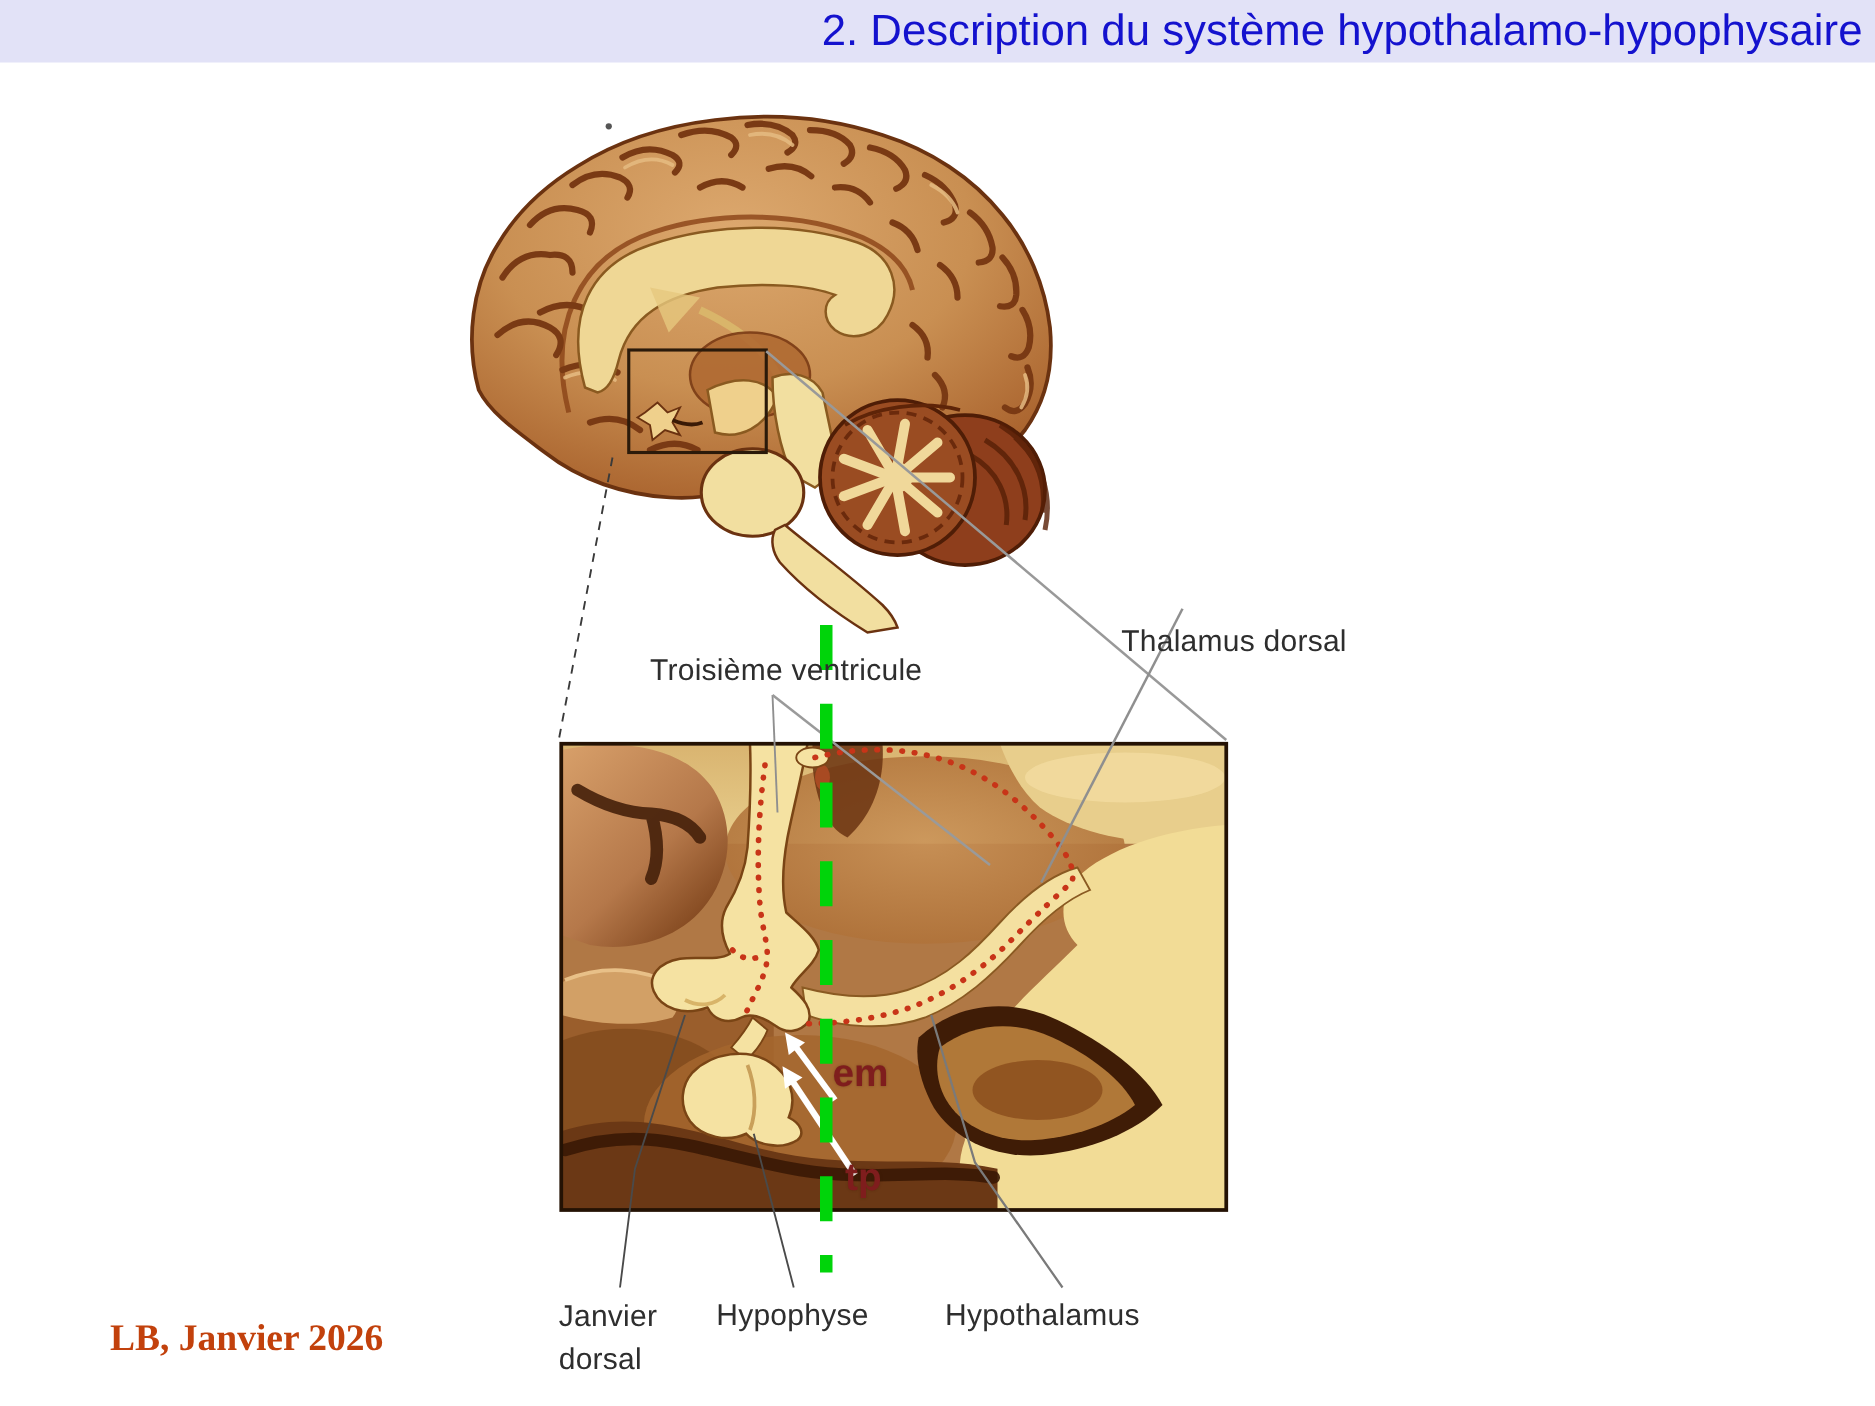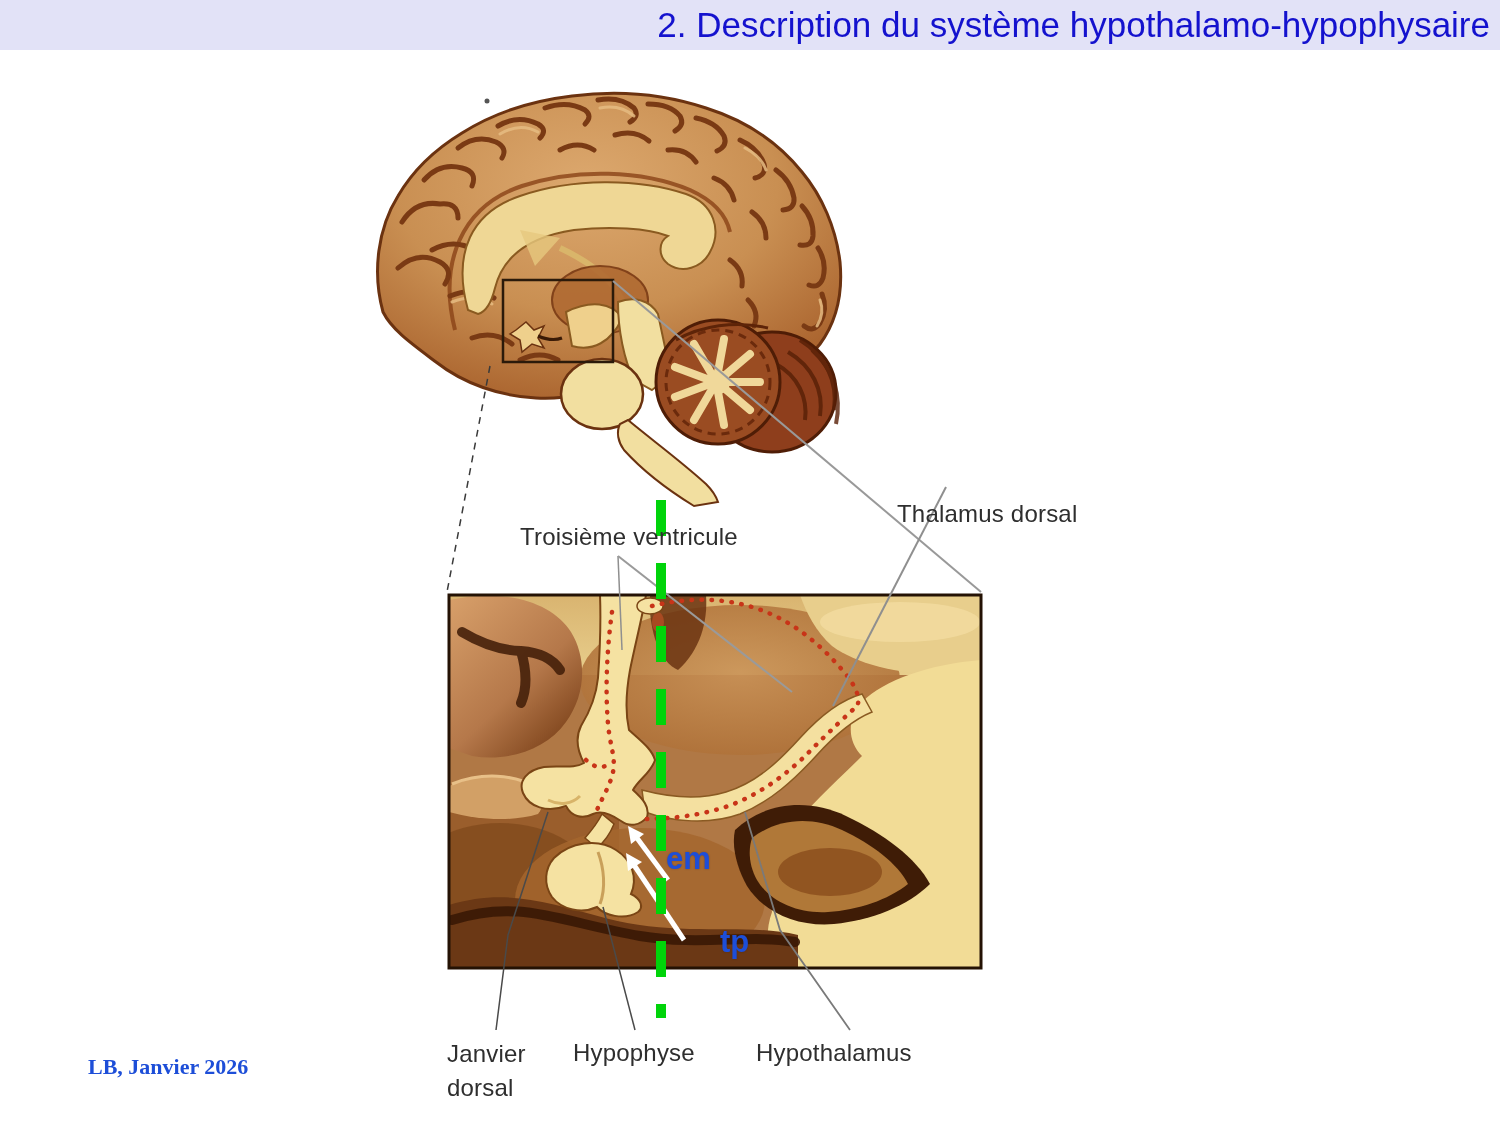--- a/index.html
+++ b/index.html
@@ -15,24 +15,24 @@
   .stage{position:absolute;left:0;top:0;width:1500px;height:1125px;}
   .header-bar{position:absolute;left:0;top:0;width:1500px;height:50px;
     background:var(--header_bg,#E2E2F7);}
   .slide-title{position:absolute;top:5px;right:10px;width:1480px;text-align:right;
     font-size:35px;line-height:40px;color:var(--title_blue,#1412CE);
     font-family:"Liberation Sans",sans-serif;letter-spacing:0px;}
   .figure-svg{position:absolute;left:0;top:0;width:1500px;height:1125px;}
   .anat-label{position:absolute;color:var(--label_dark,#2E2E2E);font-size:24px;
     line-height:30px;letter-spacing:0.2px;}
   .chiasma-label{line-height:34px;}
-  .white-label{position:absolute;color:#1d4ed8;font-weight:bold;font-size:31px;
+  .white-label{position:absolute;color:#7f1d1d;font-weight:bold;font-size:31px;
     line-height:31px;text-shadow:0 0 2px rgba(60,30,5,.35);}
   .footer-credit{position:absolute;left:88px;top:1054px;font-family:"Liberation Serif",serif;
-    font-weight:bold;font-size:22px;color:#1d4ed8;}
+    font-weight:bold;font-size:30px;color:#c2410c;}
   .green-dash{stroke:var(--midline_green,#00D40A);}
   .red-dots{stroke:var(--boundary_red,#C83418);}
 </style>
 </head>
 <body>
 
 <div class="stage">
 
   <div class="header-bar"></div>
   <div class="slide-title">2. Description du système hypothalamo-hypophysaire</div>
@@ -240,21 +240,21 @@
       <polygon points="626,853 642,862 628,871" fill="#FFFFFF"></polygon>
     </g>
 
     <line class="green-dash" x1="661" y1="500" x2="661" y2="1018" stroke-width="10" stroke-dasharray="36 27"></line>
   </svg>
 
   <div class="anat-label" style="left:897px;top:451px;margin-top:48px;">Thalamus dorsal</div>
   <div class="anat-label" style="left:520px;top:522px;">Troisième ventricule</div>
 
   <div class="white-label" style="left:666px;top:843px;">em</div>
-  <div class="white-label" style="left:720px;top:926px;">tp</div>
+  <div class="white-label" style="left:676px;top:926px;">tp</div>
 
   <div class="anat-label chiasma-label" style="left:447px;top:1037px;">
     <div>Janvier</div>
     <div>dorsal</div>
   </div>
   <div class="anat-label" style="left:573px;top:1038px;">Hypophyse</div>
   <div class="anat-label" style="left:756px;top:1038px;">Hypothalamus</div>
 
   <div class="footer-credit">LB, Janvier 2026</div>
 </div>

